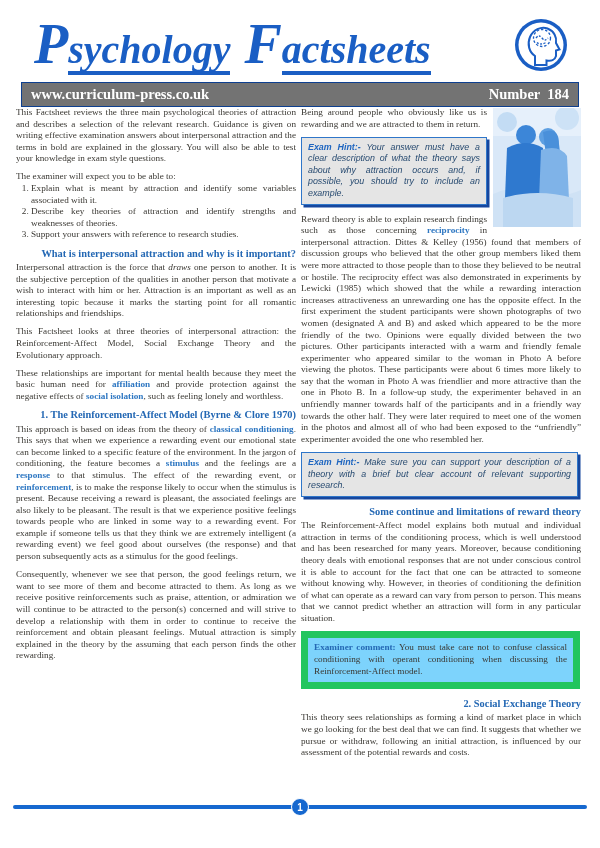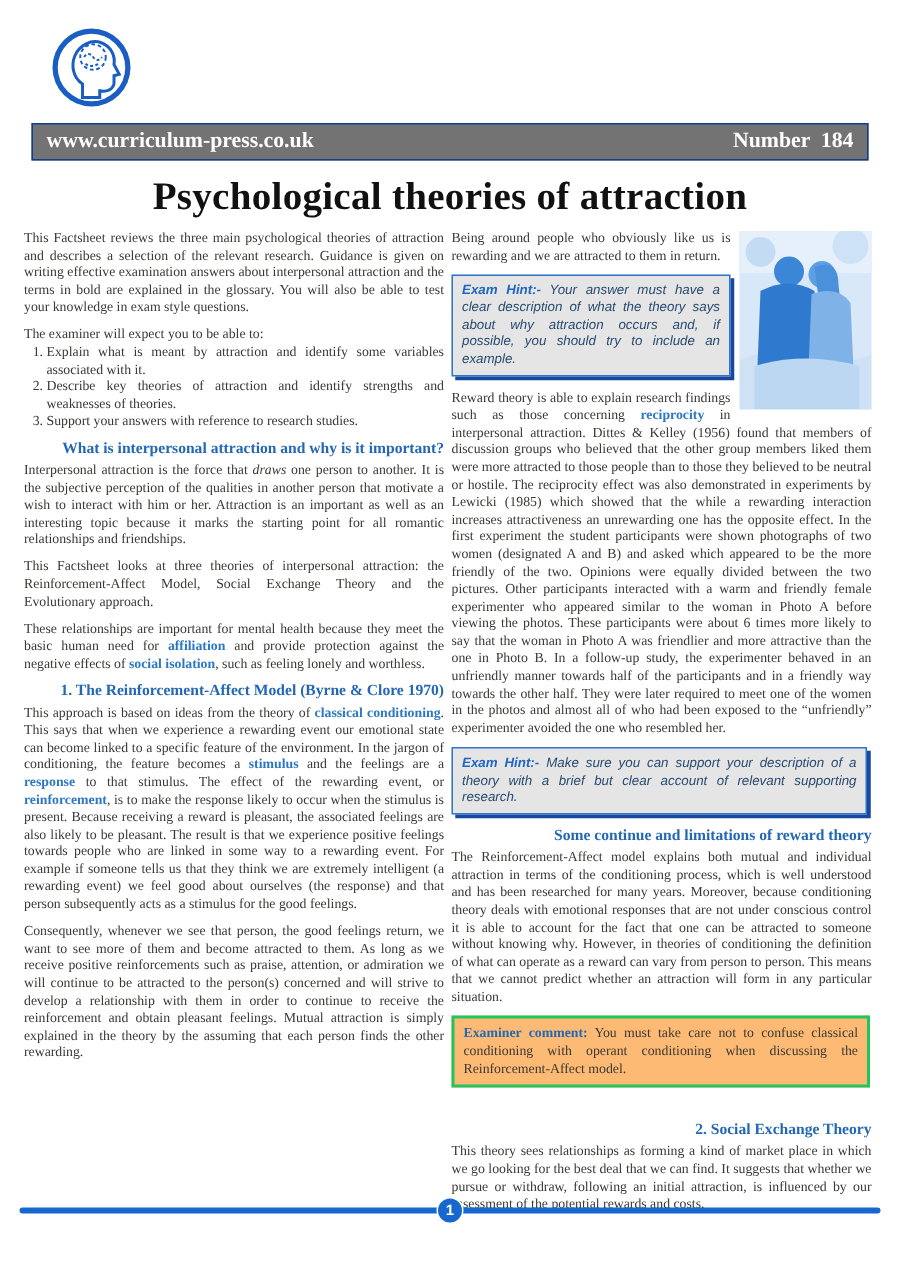--- a/index.html
+++ b/index.html
@@ -74,23 +74,23 @@
   .hint-box {
     border: 1.5px solid #2f76c9;
     box-shadow: 2.5px 2.5px 0 #17479e;
     padding: 4px 6px; margin: 2px 3px 9px 0;
     font-family: "Liberation Sans", sans-serif;
     font-style: italic; font-size: 8.9px; line-height: 1.3;
     color: #274a70; overflow: hidden; background: #e5e5e5;
   }
   .hint-label { font-weight: bold; color: #1f66c0; }
   .comment-box {
-    border: 2px solid #22c55e;
-    padding: 4px 6px; margin: 3px 1px 23px 0;
-    font-size: 9.2px; line-height: 1.3; background: #fdba74;
+    border: 7px solid #22c55e;
+    padding: 4px 6px; margin: 3px 1px 9px 0;
+    font-size: 9.2px; line-height: 1.3; background: #7dd3fc;
   }
   .comment-label { font-weight: bold; color: #2468b4; }
 
   
   .photo {
     float: right; width: 88px; height: 119px;
     margin: 1px 0 5px 6px;
     background: #d9e8f8; overflow: hidden;
   }
   .photo svg { display: block; }
@@ -109,40 +109,42 @@
     display: flex; align-items: center; justify-content: center;
     font-family: "Liberation Sans", sans-serif;
   }
 </style>
 </head>
 <body>
 
 <div class="page">
 
   <header class="masthead">
+    <div class="masthead-title">
+      <span class="word"><span class="cap">P</span><span class="rest">sychology</span></span><span class="word"><span class="cap">F</span><span class="rest">actsheets</span></span>
+    </div>
     <div class="logo">
       <svg width="54" height="54" viewBox="0 0 54 54">
         <circle cx="27" cy="27" r="26" fill="#1a5ec4"></circle>
         <circle cx="27" cy="27" r="22.5" fill="#ffffff"></circle>
         <path d="M21 47 L21 38 C15 34 13 26 16 19 C19 12 27 8 33.5 10.5 C40 13 43 19 42 25 L45.5 31.5 L42 32.5 L42 38 C41 42 37 43.5 32.5 42.5 L32.5 47 Z" fill="#ffffff" stroke="#1a5ec4" stroke-width="2"></path>
         <g fill="none" stroke="#1a5ec4" stroke-width="1.3">
           <circle cx="28" cy="20" r="8.5" stroke-dasharray="2.5 1.8"></circle>
           <path d="M22 20 q3 -4 6 0 t6 0" stroke-dasharray="2 1.5"></path>
           <path d="M23 24.5 q3 3 9 0" stroke-dasharray="2 1.5"></path>
         </g>
       </svg>
     </div>
   </header>
 
   <div class="infobar">
     <span class="url">www.curriculum-press.co.uk</span>
     <span class="number">Number  184</span>
   </div>
 
-  <h1 class="page-title">Psychological theories of attraction</h1>
 
   <div class="columns">
 
     <div class="col">
       <p>This Factsheet reviews the three main psychological theories of attraction and describes a selection of the relevant research. Guidance is given on writing effective examination answers about interpersonal attraction and the terms in bold are explained in the glossary. You will also be able to test your knowledge in exam style questions.</p>
       <p class="no-gap">The examiner will expect you to be able to:</p>
       <ol>
         <li>Explain what is meant by attraction and identify some variables associated with it.</li>
         <li>Describe key theories of attraction and identify strengths and weaknesses of theories.</li>
         <li>Support your answers with reference to research studies.</li>

